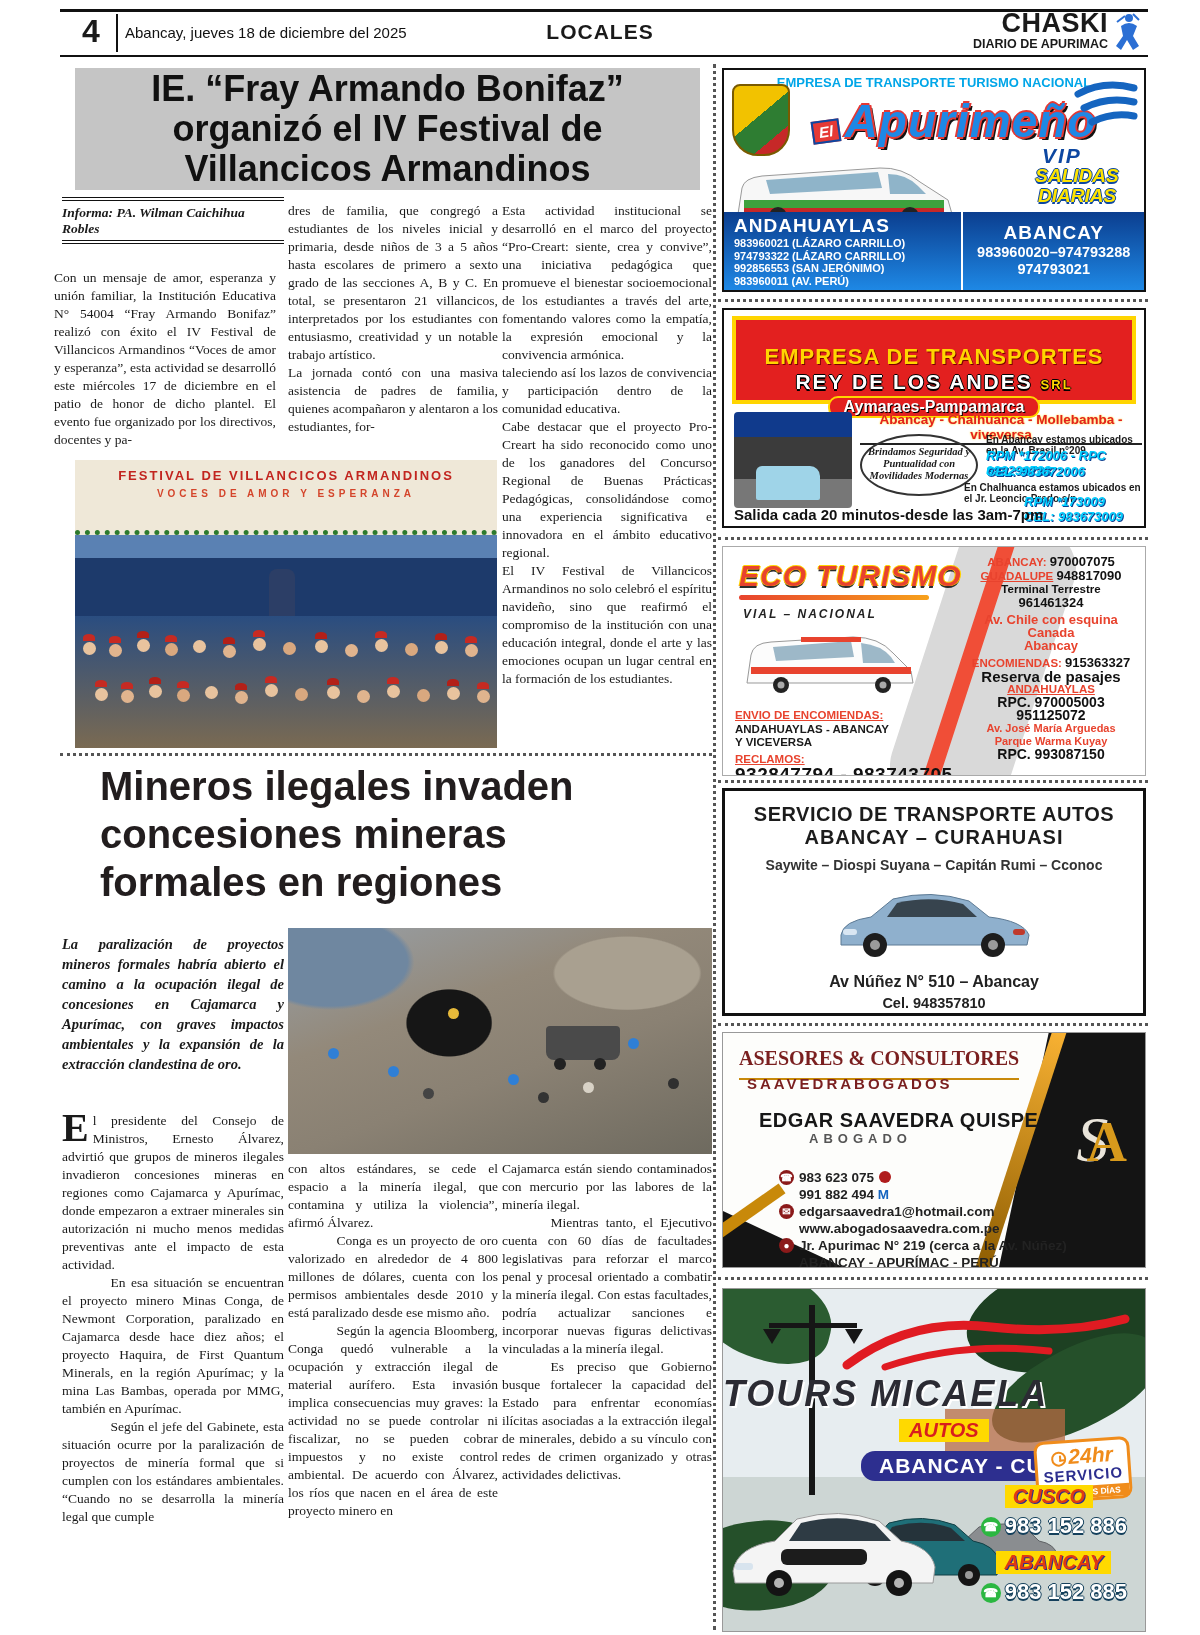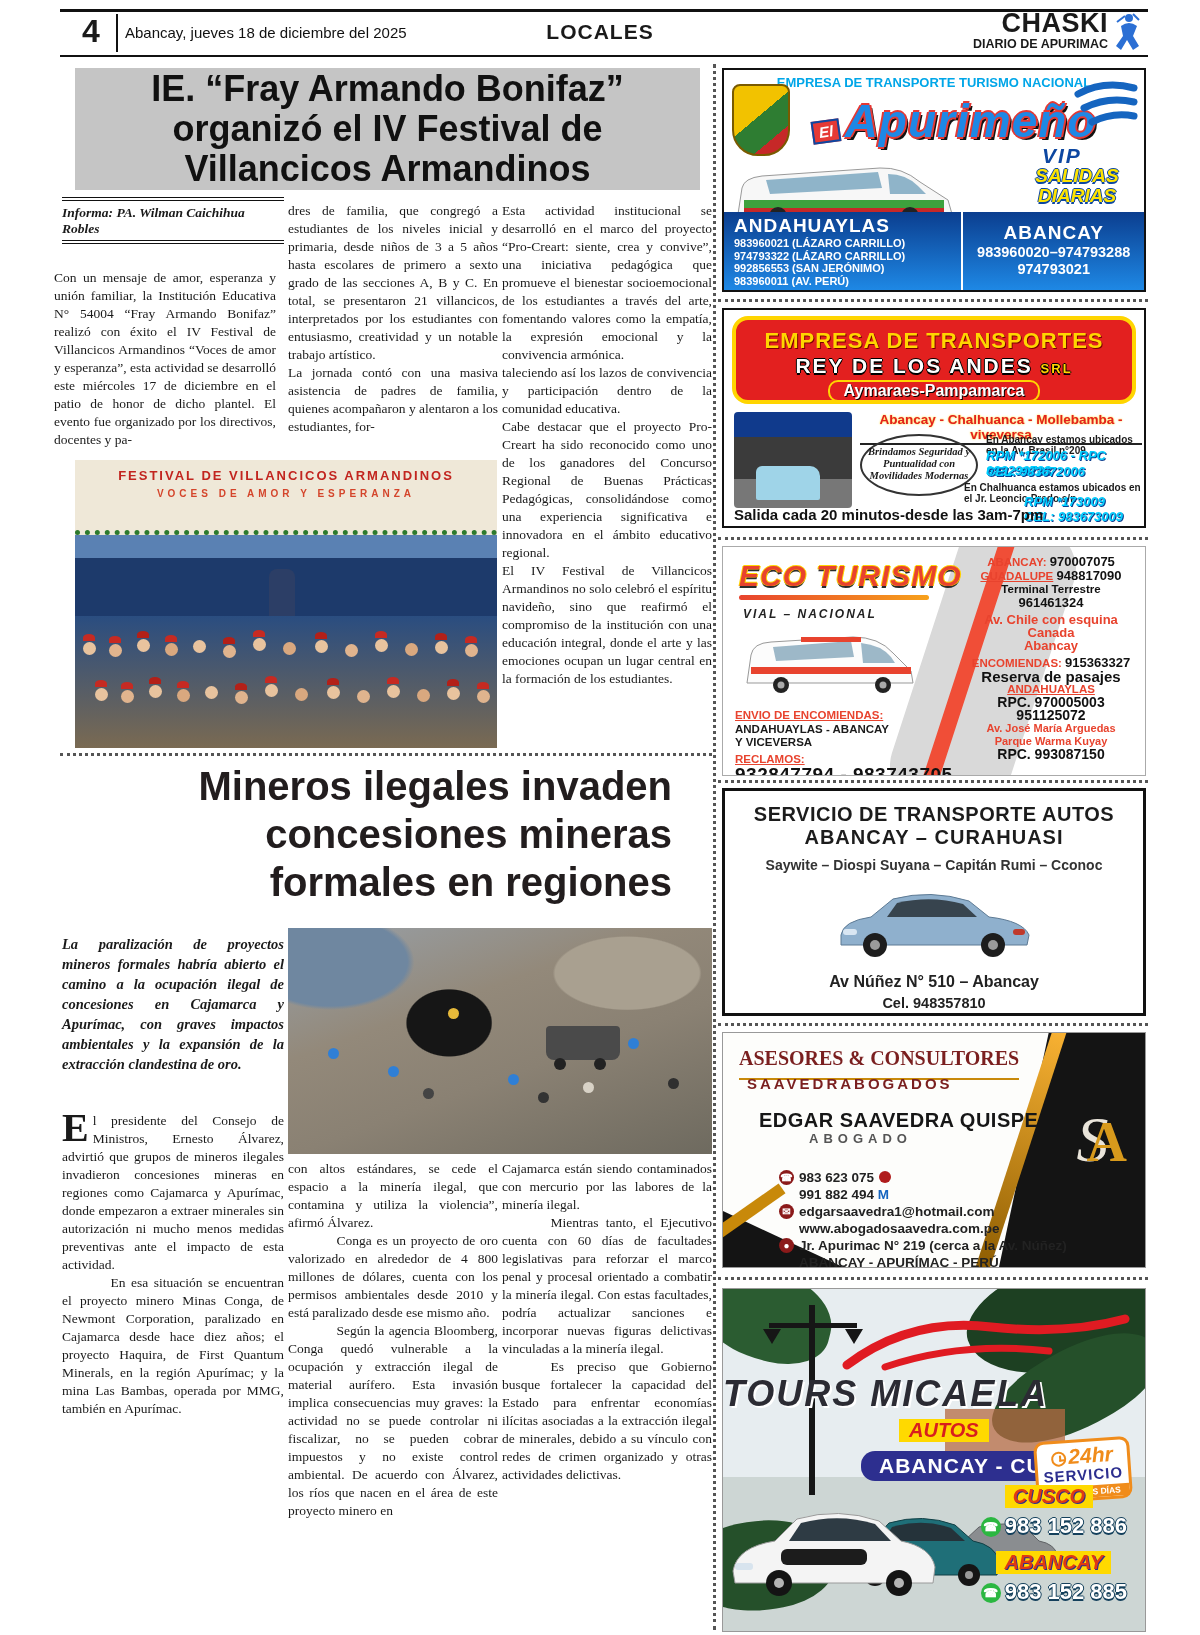--- a/index.html
+++ b/index.html
@@ -42,21 +42,21 @@
   .a1photo .hats { position:absolute; width:12px; height:7px; border-radius:50% 50% 0 0; background:#c62a22;
     box-shadow: 26px 2px 0 #c62a22, 54px -3px 0 #b32018, 82px 1px 0 #c62a22, 140px 3px 0 #b32018,
       170px -4px 0 #c62a22, 232px -2px 0 #b32018, 292px -3px 0 #c62a22, 352px -1px 0 #b32018, 382px 2px 0 #c62a22; }
   .a1photo .figure { position:absolute; left:46%; top:38%; width:26px; height:66px; background:#2c3e66; border-radius:8px 8px 0 0; }
 
   
   .hsep { position:absolute; border-top:3px dotted #555; }
   .vsep { position:absolute; border-left:3px dotted #555; }
 
   
-  .a2-title { position:absolute; left:60px; top:762px; width:652px; padding:0 40px; text-align:right; font-family:"Liberation Sans",sans-serif; font-weight:bold; font-size:40px; line-height:48px; color:#221d1e; }
+  .a2-title { position:absolute; left:60px; top:762px; width:652px; padding:0 40px; text-align:left; font-family:"Liberation Sans",sans-serif; font-weight:bold; font-size:40px; line-height:48px; color:#221d1e; }
   .a2lead { position:absolute; left:62px; top:934px; width:222px; font-style:italic; font-weight:bold; font-size:14.5px; line-height:20px; text-align:justify; }
   .a2c1 { left:62px; top:1112px; width:222px; height:520px; }
   .a2c2 { left:288px; top:1160px; width:210px; height:472px; }
   .a2c3 { left:502px; top:1160px; width:210px; height:472px; }
   .a2col p + p { text-indent:3.6em; }
   .a2c1 p:first-child::first-letter { float:left; font-size:40px; line-height:32px; padding-right:4px; font-weight:bold; }
 
   
   .a2photo { position:absolute; left:288px; top:928px; width:424px; height:226px; overflow:hidden;
     background:
@@ -90,21 +90,21 @@
   #ad1 .band { position:absolute; left:0; right:0; bottom:0; height:78px; background:linear-gradient(#0b3e8f,#1e88e5); color:#fff; display:flex; }
   #ad1 .band .bl { width:57%; padding:3px 0 0 10px; border-right:2px solid #fff; }
   #ad1 .band .bl .city { font-weight:bold; font-size:19px; letter-spacing:1px; }
   #ad1 .band .bl p { font-weight:bold; font-size:11px; line-height:12.5px; }
   #ad1 .band .br { flex:1; text-align:center; padding-top:10px; }
   #ad1 .band .br .city { font-weight:bold; font-size:19px; letter-spacing:1px; }
   #ad1 .band .br p { font-weight:bold; font-size:14.5px; line-height:17px; }
 
   
   #ad2 { top:308px; height:220px; border:2px solid #111; }
-  #ad2 .banner { position:absolute; left:8px; top:6px; right:8px; height:88px; background:#e3201f; border:4px solid #ffd500; border-radius:16px; text-align:center; padding-top:8px; }
+  #ad2 .banner { position:absolute; left:8px; top:6px; right:8px; height:88px; background:#e3201f; border:4px solid #ffd500; border-radius:0; text-align:center; padding-top:24px; }
   #ad2 .l1 { color:#ffd500; font-weight:bold; font-size:22px; letter-spacing:1px; text-shadow:1px 1px 0 #7a0000; }
   #ad2 .l2 { color:#fff; font-weight:bold; font-size:21px; letter-spacing:2px; text-shadow:-1px 0 #000,1px 0 #000,0 -1px #000,0 2px #000; }
   #ad2 .srl { color:#ffd500; font-size:13px; font-weight:bold; }
   #ad2 .l3 { display:inline-block; margin-top:2px; background:#e3201f; border:2px solid #ffd500; border-radius:10px; color:#fff; font-weight:bold; font-size:16px; padding:0 14px; text-shadow:1px 1px 0 #000; }
   #ad2 .photo { position:absolute; left:10px; top:102px; width:118px; height:96px; background:linear-gradient(#103a8c 0 26%, #3b3b3b 26% 70%, #777 70%); border-radius:4px; }
   #ad2 .photo::after { content:""; position:absolute; left:22px; bottom:8px; width:64px; height:34px; background:#9fd4e8; border-radius:6px 10px 2px 2px; }
   #ad2 .route { position:absolute; left:136px; top:102px; width:282px; color:#e3201f; font-weight:bold; font-size:13.5px; text-align:center; text-shadow:0 0 2px #ffd500; border-bottom:2px solid #222; padding-bottom:1px; }
   #ad2 .oval { position:absolute; left:136px; top:124px; width:118px; height:62px; border:2px solid #333; border-radius:50%; text-align:center; font-family:"Liberation Serif",serif; font-style:italic; font-size:10.5px; line-height:12px; padding-top:10px; font-weight:bold; }
   #ad2 .loc1 { position:absolute; left:262px; top:124px; width:158px; font-weight:bold; font-size:10px; }
   #ad2 .cy { color:#00cfff; font-weight:bold; font-style:italic; text-shadow:1px 1px 0 #0b3e8f; }
@@ -246,20 +246,21 @@
   </div>
 
   <div class="hsep" style="left:60px; top:753px; width:652px;"></div>
 
   <div class="a2-title">Mineros ilegales invaden concesiones mineras formales en regiones</div>
 
   <div class="a2lead">La paralización de proyectos mineros formales habría abierto el camino a la ocupación ilegal de concesiones en Cajamarca y Apurímac, con graves impactos ambientales y la expansión de la extracción clandestina de oro.</div>
   <div class="newscol a2col a2c1">
       <p>El presidente del Consejo de Ministros, Ernesto Álvarez, advirtió que grupos de mineros ilegales invadieron concesiones mineras en regiones como Cajamarca y Apurímac, donde empezaron a extraer minerales sin autorización ni mucho menos medidas preventivas ante el impacto de esta actividad.</p>
       <p>En esa situación se encuentran el proyecto minero Minas Conga, de Newmont Corporation, paralizado en Cajamarca desde hace diez años; el proyecto Haquira, de First Quantum Minerals, en la región Apurímac; y la mina Las Bambas, operada por MMG, también en Apurímac.</p>
+      <p>Según el jefe del Gabinete, esta situación ocurre por la paralización de proyectos de minería formal que si cumplen con los estándares ambientales. “Cuando no se desarrolla la minería legal que cumple</p>
     </div>
   <div class="newscol a2col a2c2">
       <p>con altos estándares, se cede el espacio a la minería ilegal, que contamina y utiliza la violencia”, afirmó Álvarez.</p>
       <p>Conga es un proyecto de oro valorizado en alrededor de 4 800 millones de dólares, cuenta con los permisos ambientales desde 2010 y está paralizado desde ese mismo año.</p>
       <p>Según la agencia Bloomberg, Conga quedó vulnerable a la ocupación y extracción ilegal de material aurífero. Esta invasión implica consecuencias muy graves: la actividad no se puede controlar ni fiscalizar, no se pueden cobrar impuestos y no existe control ambiental. De acuerdo con Álvarez, los ríos que nacen en el área de este proyecto minero en</p>
     </div>
   <div class="newscol a2col a2c3">
       <p>Cajamarca están siendo contaminados con mercurio por las labores de la minería ilegal.</p>
       <p>Mientras tanto, el Ejecutivo cuenta con 60 días de facultades legislativas para reforzar el marco penal y procesal orientado a combatir la minería ilegal. Con estas facultades, podría actualizar sanciones e incorporar nuevas figuras delictivas vinculadas a la minería ilegal.</p>
       <p>Es preciso que Gobierno busque fortalecer la capacidad del Estado para enfrentar economías ilícitas asociadas a la extracción ilegal de minerales, debido a su vínculo con redes de crimen organizado y otras actividades delictivas.</p>

